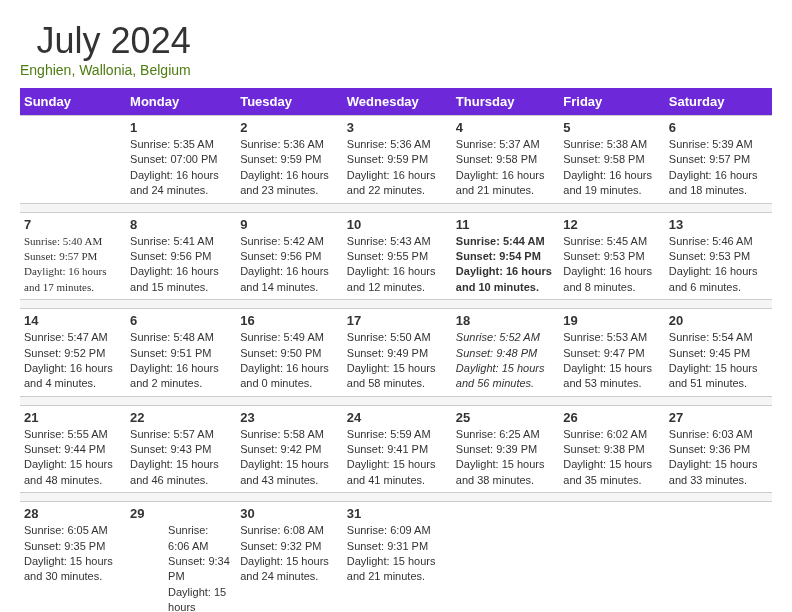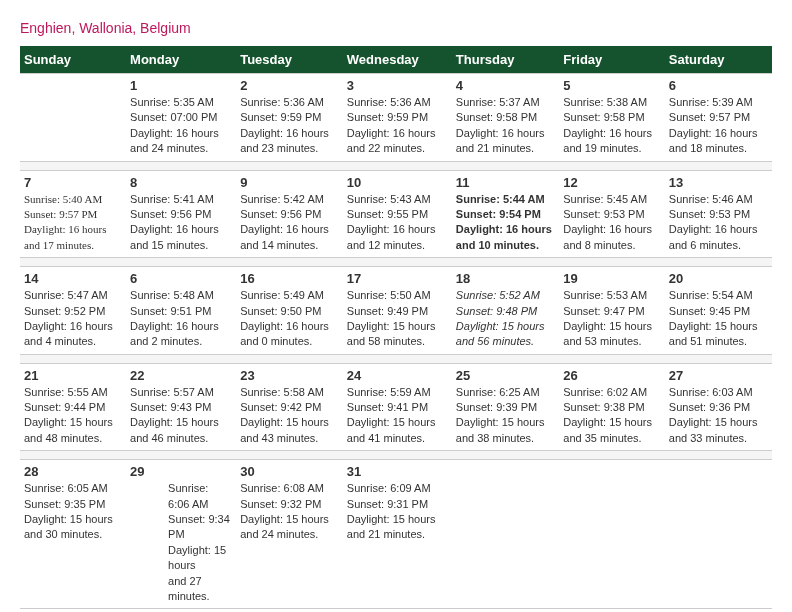--- a/index.html
+++ b/index.html
@@ -38,29 +38,29 @@
     .title-block {
       text-align: right;
     }
     .month-title {
       font-size: 36px;
       color: #333;
       font-weight: normal;
     }
     .subtitle {
       font-size: 14px;
-      color: #be185d;
+      color: #4d7c0f;
     }
     table {
       width: 100%;
       border-collapse: collapse;
       font-size: 11px;
     }
     thead tr {
-      background-color: #14532d;
+      background-color: #6d28d9;
       color: #fff;
       margin-left: 20px;
     }
     thead th {
       padding: 6px 4px;
       text-align: left;
       font-weight: bold;
       font-size: 13px;
     }
     tbody tr {
@@ -88,20 +88,21 @@
     .row-spacer {
       height: 4px;
       background: #fff;
     }
   </style>
 </head>
 <body>
 
 <div class="header">
   <div class="title-block">
+    <div class="month-title">July 2024</div>
     <div class="subtitle">Enghien, Wallonia, Belgium</div>
   </div>
 </div>
 
 <table>
   <thead>
     <tr>
       <th>Sunday</th>
       <th>Monday</th>
       <th>Tuesday</th>

